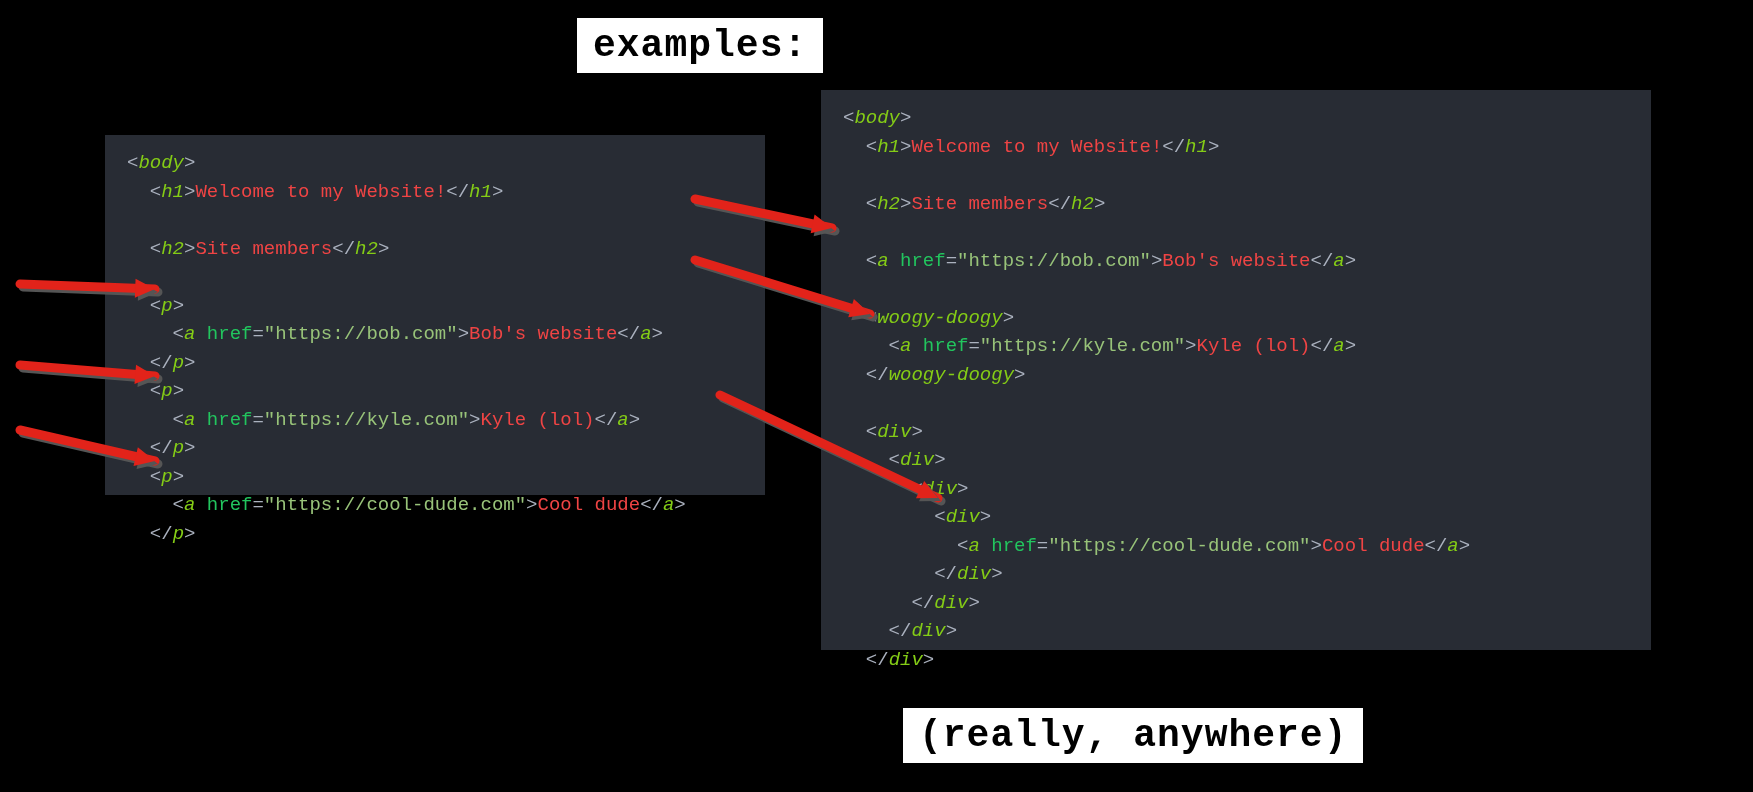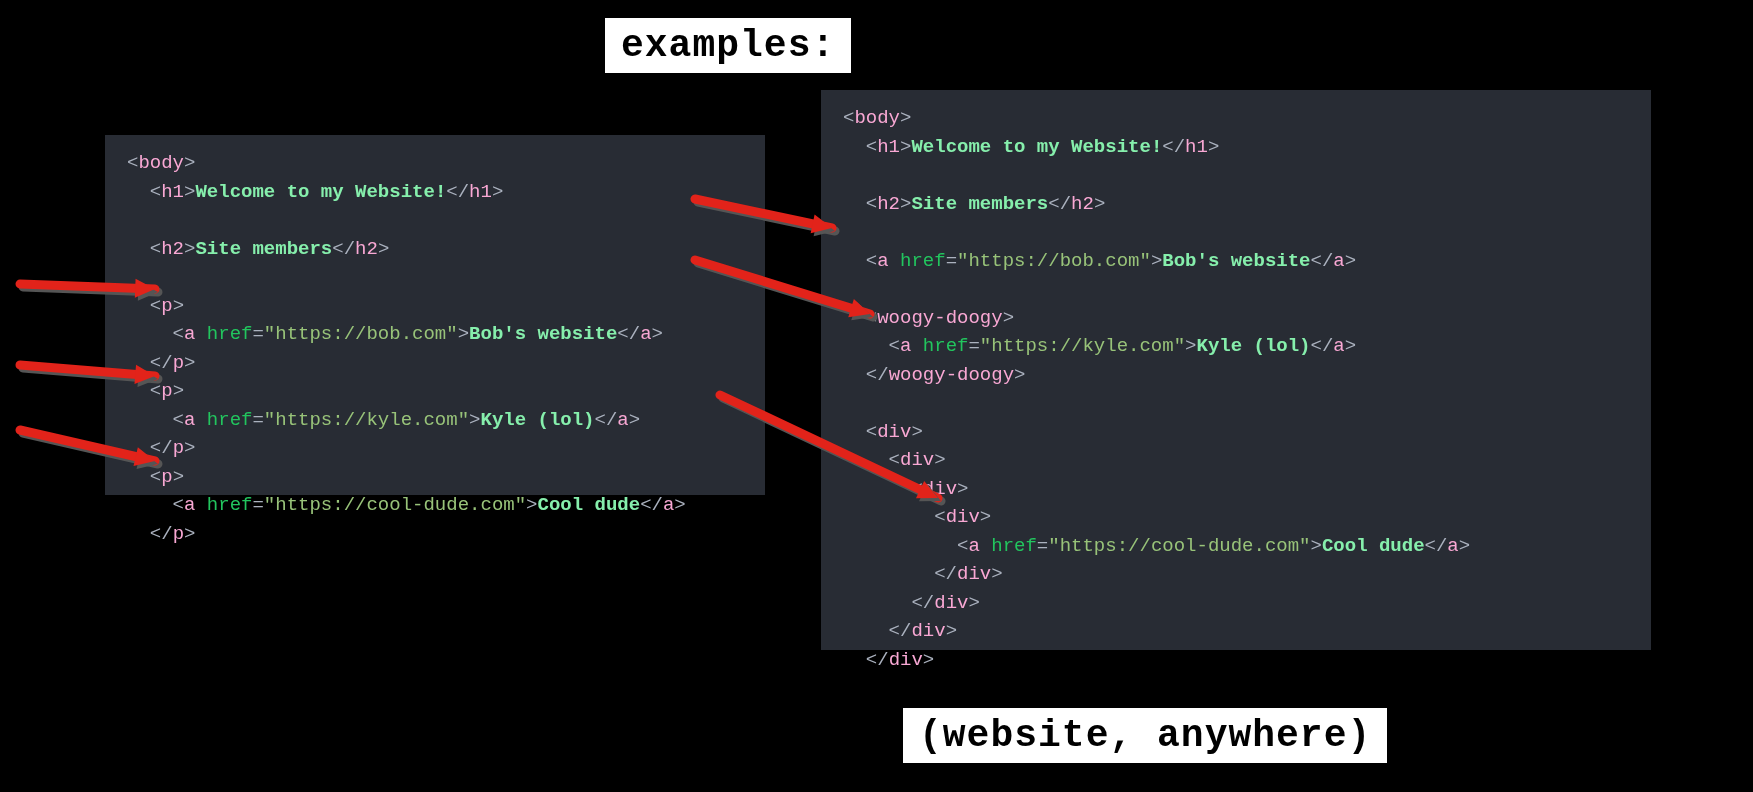--- a/index.html
+++ b/index.html
@@ -15,21 +15,21 @@
     position: absolute;
     background: #fff;
     color: #000;
     font-family: 'Courier New', monospace;
     font-weight: bold;
     letter-spacing: 1px;
     padding: 6px 16px;
   }
   .title-top {
     top: 18px;
-    left: 605px;
+    left: 577px;
     font-size: 38px;
   }
   .title-bottom {
     top: 708px;
     left: 903px;
     font-size: 38px;
   }
   .code-block {
     position: absolute;
     background: #282c34;
@@ -44,39 +44,39 @@
     left: 105px;
     width: 660px;
     height: 360px;
   }
   .code-right {
     top: 90px;
     left: 821px;
     width: 830px;
     height: 560px;
   }
-  .tag { color: #f9a8d4; }
+  .tag { color: #84cc16; font-style: italic; }
   .attr { color: #22c55e; }
   .punc { color: #abb2bf; }
   .str { color: #98c379; }
-  .txt { color: #86efac; font-weight: bold; }
+  .txt { color: #ef4444; }
   .arrow {
     position: absolute;
     pointer-events: none;
   }
 </style>
 </head>
 <body>
 
 <div class="title-label title-top">examples:</div>
 
 <div class="code-block code-left" id="code-left"><div><span class="punc">&lt;</span><span class="tag">body</span><span class="punc">&gt;</span></div><div>  <span class="punc">&lt;</span><span class="tag">h1</span><span class="punc">&gt;</span><span class="txt">Welcome to my Website!</span><span class="punc">&lt;/</span><span class="tag">h1</span><span class="punc">&gt;</span></div><div>&nbsp;</div><div>  <span class="punc">&lt;</span><span class="tag">h2</span><span class="punc">&gt;</span><span class="txt">Site members</span><span class="punc">&lt;/</span><span class="tag">h2</span><span class="punc">&gt;</span></div><div>&nbsp;</div><div>  <span class="punc">&lt;</span><span class="tag">p</span><span class="punc">&gt;</span></div><div>    <span class="punc">&lt;</span><span class="tag">a</span><span class="punc"> </span><span class="attr">href</span><span class="punc">=</span><span class="str">"https://bob.com"</span><span class="punc">&gt;</span><span class="txt">Bob's website</span><span class="punc">&lt;/</span><span class="tag">a</span><span class="punc">&gt;</span></div><div>  <span class="punc">&lt;/</span><span class="tag">p</span><span class="punc">&gt;</span></div><div>  <span class="punc">&lt;</span><span class="tag">p</span><span class="punc">&gt;</span></div><div>    <span class="punc">&lt;</span><span class="tag">a</span><span class="punc"> </span><span class="attr">href</span><span class="punc">=</span><span class="str">"https://kyle.com"</span><span class="punc">&gt;</span><span class="txt">Kyle (lol)</span><span class="punc">&lt;/</span><span class="tag">a</span><span class="punc">&gt;</span></div><div>  <span class="punc">&lt;/</span><span class="tag">p</span><span class="punc">&gt;</span></div><div>  <span class="punc">&lt;</span><span class="tag">p</span><span class="punc">&gt;</span></div><div>    <span class="punc">&lt;</span><span class="tag">a</span><span class="punc"> </span><span class="attr">href</span><span class="punc">=</span><span class="str">"https://cool-dude.com"</span><span class="punc">&gt;</span><span class="txt">Cool dude</span><span class="punc">&lt;/</span><span class="tag">a</span><span class="punc">&gt;</span></div><div>  <span class="punc">&lt;/</span><span class="tag">p</span><span class="punc">&gt;</span></div></div>
 <div class="code-block code-right" id="code-right"><div><span class="punc">&lt;</span><span class="tag">body</span><span class="punc">&gt;</span></div><div>  <span class="punc">&lt;</span><span class="tag">h1</span><span class="punc">&gt;</span><span class="txt">Welcome to my Website!</span><span class="punc">&lt;/</span><span class="tag">h1</span><span class="punc">&gt;</span></div><div>&nbsp;</div><div>  <span class="punc">&lt;</span><span class="tag">h2</span><span class="punc">&gt;</span><span class="txt">Site members</span><span class="punc">&lt;/</span><span class="tag">h2</span><span class="punc">&gt;</span></div><div>&nbsp;</div><div>  <span class="punc">&lt;</span><span class="tag">a</span><span class="punc"> </span><span class="attr">href</span><span class="punc">=</span><span class="str">"https://bob.com"</span><span class="punc">&gt;</span><span class="txt">Bob's website</span><span class="punc">&lt;/</span><span class="tag">a</span><span class="punc">&gt;</span></div><div>&nbsp;</div><div>  <span class="punc">&lt;</span><span class="tag">woogy-doogy</span><span class="punc">&gt;</span></div><div>    <span class="punc">&lt;</span><span class="tag">a</span><span class="punc"> </span><span class="attr">href</span><span class="punc">=</span><span class="str">"https://kyle.com"</span><span class="punc">&gt;</span><span class="txt">Kyle (lol)</span><span class="punc">&lt;/</span><span class="tag">a</span><span class="punc">&gt;</span></div><div>  <span class="punc">&lt;/</span><span class="tag">woogy-doogy</span><span class="punc">&gt;</span></div><div>&nbsp;</div><div>  <span class="punc">&lt;</span><span class="tag">div</span><span class="punc">&gt;</span></div><div>    <span class="punc">&lt;</span><span class="tag">div</span><span class="punc">&gt;</span></div><div>      <span class="punc">&lt;</span><span class="tag">div</span><span class="punc">&gt;</span></div><div>        <span class="punc">&lt;</span><span class="tag">div</span><span class="punc">&gt;</span></div><div>          <span class="punc">&lt;</span><span class="tag">a</span><span class="punc"> </span><span class="attr">href</span><span class="punc">=</span><span class="str">"https://cool-dude.com"</span><span class="punc">&gt;</span><span class="txt">Cool dude</span><span class="punc">&lt;/</span><span class="tag">a</span><span class="punc">&gt;</span></div><div>        <span class="punc">&lt;/</span><span class="tag">div</span><span class="punc">&gt;</span></div><div>      <span class="punc">&lt;/</span><span class="tag">div</span><span class="punc">&gt;</span></div><div>    <span class="punc">&lt;/</span><span class="tag">div</span><span class="punc">&gt;</span></div><div>  <span class="punc">&lt;/</span><span class="tag">div</span><span class="punc">&gt;</span></div></div>
 
-<div class="title-label title-bottom">(website, anywhere)</div>
+<div class="title-label title-bottom">(really, anywhere)</div>
 
 <svg class="arrow" id="arrows-svg" width="1753" height="792" style="top:0;left:0;">
     <g>
       <line x1="23" y1="287" x2="158" y2="292" stroke="#555" stroke-width="9" stroke-linecap="round"></line>
       <line x1="20" y1="284" x2="155" y2="289" stroke="#e2231a" stroke-width="9" stroke-linecap="round"></line>
       <polygon points="158,292 137.84956325212215,300.8294902950156 138.5579103061312,281.70411983677155" fill="#555"></polygon>
       <polygon points="155,289 134.84956325212215,297.8294902950156 135.5579103061312,278.70411983677155" fill="#e2231a"></polygon>
     </g>
     <g>
       <line x1="23" y1="368" x2="158" y2="379" stroke="#555" stroke-width="9" stroke-linecap="round"></line>

